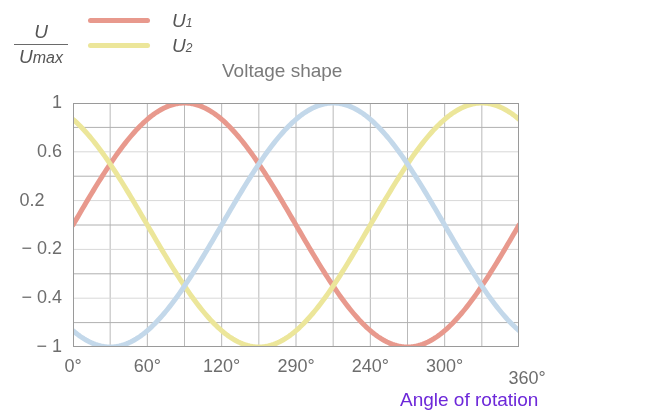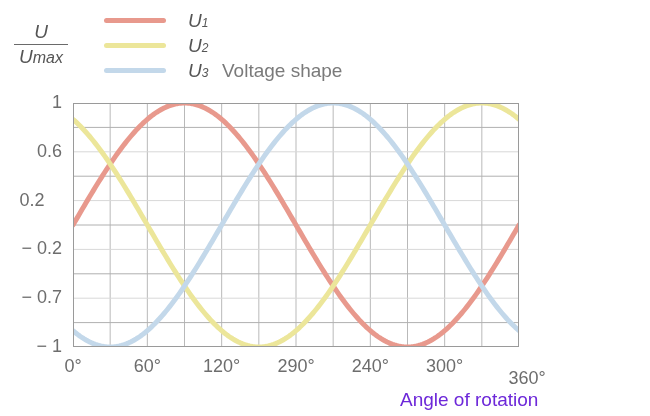--- a/index.html
+++ b/index.html
@@ -24,21 +24,21 @@
   }
   #ylabel .bar{
     display:block;height:1px;background:#6a6a6a;width:54px;margin:1px auto 2px auto;
   }
   #ylabel .den{
     font-style:italic;font-size:19px;color:#555;display:block;white-space:nowrap;
   }
   #ylabel .den .sub{font-size:16px;}
 
   
-  #legend{position:absolute;left:104px;top:8px;}
+  #legend{position:absolute;left:88px;top:8px;}
   .leg-row{height:25px;display:flex;align-items:center;}
   .leg-line{width:62px;height:5px;border-radius:3px;display:block;}
   .leg-txt{
     margin-left:22px;font-style:italic;font-size:19px;color:#555;
     white-space:nowrap;line-height:1;
   }
   .leg-txt .sub{font-size:12px;font-style:italic;}
 
   
   #chart-title{
@@ -85,24 +85,20 @@
 
   <div id="legend">
     <div class="leg-row">
       <span class="leg-line" style="background: rgb(232, 153, 141);"></span>
       <span class="leg-txt"><span>U</span><span class="sub">1</span></span>
     </div>
     <div class="leg-row">
       <span class="leg-line" style="background: rgb(236, 230, 154);"></span>
       <span class="leg-txt"><span>U</span><span class="sub">2</span></span>
     </div>
-    <div class="leg-row">
-      <span class="leg-line" style="background: rgb(195, 216, 234);"></span>
-      <span class="leg-txt"><span>U</span><span class="sub">3</span></span>
-    </div>
   </div>
 
   <div id="chart-title">Voltage shape</div>
 
   <div id="plot-wrap">
     <svg id="grid" viewBox="0 0 446 244" preserveAspectRatio="none">
         <line x1="0" y1="0" x2="0" y2="244" stroke="#b9b9b9" stroke-width="1"></line>
         <line x1="37.166666666666664" y1="0" x2="37.166666666666664" y2="244" stroke="#b9b9b9" stroke-width="1"></line>
         <line x1="74.33333333333333" y1="0" x2="74.33333333333333" y2="244" stroke="#b9b9b9" stroke-width="1"></line>
         <line x1="111.5" y1="0" x2="111.5" y2="244" stroke="#b9b9b9" stroke-width="1"></line>
@@ -133,21 +129,21 @@
         <path d="M 0.00 227.66 L 1.86 229.22 L 3.72 230.70 L 5.58 232.12 L 7.43 233.45 L 9.29 234.71 L 11.15 235.90 L 13.01 237.00 L 14.87 238.03 L 16.72 238.98 L 18.58 239.84 L 20.44 240.63 L 22.30 241.33 L 24.16 241.96 L 26.02 242.50 L 27.88 242.96 L 29.73 243.33 L 31.59 243.62 L 33.45 243.83 L 35.31 243.96 L 37.17 244.00 L 39.02 243.96 L 40.88 243.83 L 42.74 243.62 L 44.60 243.33 L 46.46 242.96 L 48.32 242.50 L 50.18 241.96 L 52.03 241.33 L 53.89 240.63 L 55.75 239.84 L 57.61 238.98 L 59.47 238.03 L 61.33 237.00 L 63.18 235.90 L 65.04 234.71 L 66.90 233.45 L 68.76 232.12 L 70.62 230.70 L 72.48 229.22 L 74.33 227.66 L 76.19 226.02 L 78.05 224.32 L 79.91 222.54 L 81.77 220.70 L 83.63 218.79 L 85.48 216.81 L 87.34 214.77 L 89.20 212.66 L 91.06 210.50 L 92.92 208.27 L 94.77 205.98 L 96.63 203.63 L 98.49 201.23 L 100.35 198.78 L 102.21 196.27 L 104.07 193.71 L 105.92 191.10 L 107.78 188.45 L 109.64 185.74 L 111.50 183.00 L 113.36 180.21 L 115.22 177.39 L 117.08 174.52 L 118.93 171.62 L 120.79 168.69 L 122.65 165.72 L 124.51 162.72 L 126.37 159.70 L 128.22 156.65 L 130.08 153.58 L 131.94 150.48 L 133.80 147.37 L 135.66 144.23 L 137.52 141.09 L 139.38 137.92 L 141.23 134.75 L 143.09 131.57 L 144.95 128.38 L 146.81 125.19 L 148.67 122.00 L 150.53 118.81 L 152.38 115.62 L 154.24 112.43 L 156.10 109.25 L 157.96 106.08 L 159.82 102.91 L 161.67 99.77 L 163.53 96.63 L 165.39 93.52 L 167.25 90.42 L 169.11 87.35 L 170.97 84.30 L 172.83 81.28 L 174.68 78.28 L 176.54 75.31 L 178.40 72.38 L 180.26 69.48 L 182.12 66.61 L 183.97 63.79 L 185.83 61.00 L 187.69 58.26 L 189.55 55.55 L 191.41 52.90 L 193.27 50.29 L 195.13 47.73 L 196.98 45.22 L 198.84 42.77 L 200.70 40.37 L 202.56 38.02 L 204.42 35.73 L 206.28 33.50 L 208.13 31.34 L 209.99 29.23 L 211.85 27.19 L 213.71 25.21 L 215.57 23.30 L 217.42 21.46 L 219.28 19.68 L 221.14 17.98 L 223.00 16.34 L 224.86 14.78 L 226.72 13.30 L 228.57 11.88 L 230.43 10.55 L 232.29 9.29 L 234.15 8.10 L 236.01 7.00 L 237.87 5.97 L 239.72 5.02 L 241.58 4.16 L 243.44 3.37 L 245.30 2.67 L 247.16 2.04 L 249.02 1.50 L 250.88 1.04 L 252.73 0.67 L 254.59 0.38 L 256.45 0.17 L 258.31 0.04 L 260.17 0.00 L 262.03 0.04 L 263.88 0.17 L 265.74 0.38 L 267.60 0.67 L 269.46 1.04 L 271.32 1.50 L 273.18 2.04 L 275.03 2.67 L 276.89 3.37 L 278.75 4.16 L 280.61 5.02 L 282.47 5.97 L 284.32 7.00 L 286.18 8.10 L 288.04 9.29 L 289.90 10.55 L 291.76 11.88 L 293.62 13.30 L 295.47 14.78 L 297.33 16.34 L 299.19 17.98 L 301.05 19.68 L 302.91 21.46 L 304.77 23.30 L 306.63 25.21 L 308.48 27.19 L 310.34 29.23 L 312.20 31.34 L 314.06 33.50 L 315.92 35.73 L 317.78 38.02 L 319.63 40.37 L 321.49 42.77 L 323.35 45.22 L 325.21 47.73 L 327.07 50.29 L 328.93 52.90 L 330.78 55.55 L 332.64 58.26 L 334.50 61.00 L 336.36 63.79 L 338.22 66.61 L 340.07 69.48 L 341.93 72.38 L 343.79 75.31 L 345.65 78.28 L 347.51 81.28 L 349.37 84.30 L 351.22 87.35 L 353.08 90.42 L 354.94 93.52 L 356.80 96.63 L 358.66 99.77 L 360.52 102.91 L 362.38 106.08 L 364.23 109.25 L 366.09 112.43 L 367.95 115.62 L 369.81 118.81 L 371.67 122.00 L 373.53 125.19 L 375.38 128.38 L 377.24 131.57 L 379.10 134.75 L 380.96 137.92 L 382.82 141.09 L 384.68 144.23 L 386.53 147.37 L 388.39 150.48 L 390.25 153.58 L 392.11 156.65 L 393.97 159.70 L 395.82 162.72 L 397.68 165.72 L 399.54 168.69 L 401.40 171.62 L 403.26 174.52 L 405.12 177.39 L 406.97 180.21 L 408.83 183.00 L 410.69 185.74 L 412.55 188.45 L 414.41 191.10 L 416.27 193.71 L 418.13 196.27 L 419.98 198.78 L 421.84 201.23 L 423.70 203.63 L 425.56 205.98 L 427.42 208.27 L 429.28 210.50 L 431.13 212.66 L 432.99 214.77 L 434.85 216.81 L 436.71 218.79 L 438.57 220.70 L 440.43 222.54 L 442.28 224.32 L 444.14 226.02 L 446.00 227.66" fill="none" stroke="#c3d8ea" stroke-width="5" stroke-linecap="round" stroke-linejoin="round"></path>
       </svg>
     <div id="plot-frame"></div>
   </div>
 
   <div id="ytick-col">
       <div class="ytick" style="top: -11px;">1</div>
       <div class="ytick" style="top: 37.8px;">0.6</div>
       <div class="ytick" style="top: 86.6px; text-align: center;">0.2</div>
       <div class="ytick" style="top: 135.4px; text-align: right;">− 0.2</div>
-      <div class="ytick" style="top: 184.2px;">− 0.7</div>
+      <div class="ytick" style="top: 184.2px;">− 0.4</div>
       <div class="ytick" style="top: 233px;">− 1</div>
     </div>
 
   <div id="xtick-row">
       <div class="xtick" style="left: 0px;">0°</div>
       <div class="xtick" style="left: 74.3333px;">60°</div>
       <div class="xtick" style="left: 148.667px;">120°</div>
       <div class="xtick" style="left: 223px;">290°</div>
       <div class="xtick" style="left: 297.333px;">240°</div>
       <div class="xtick" style="left: 371.667px;">300°</div>

